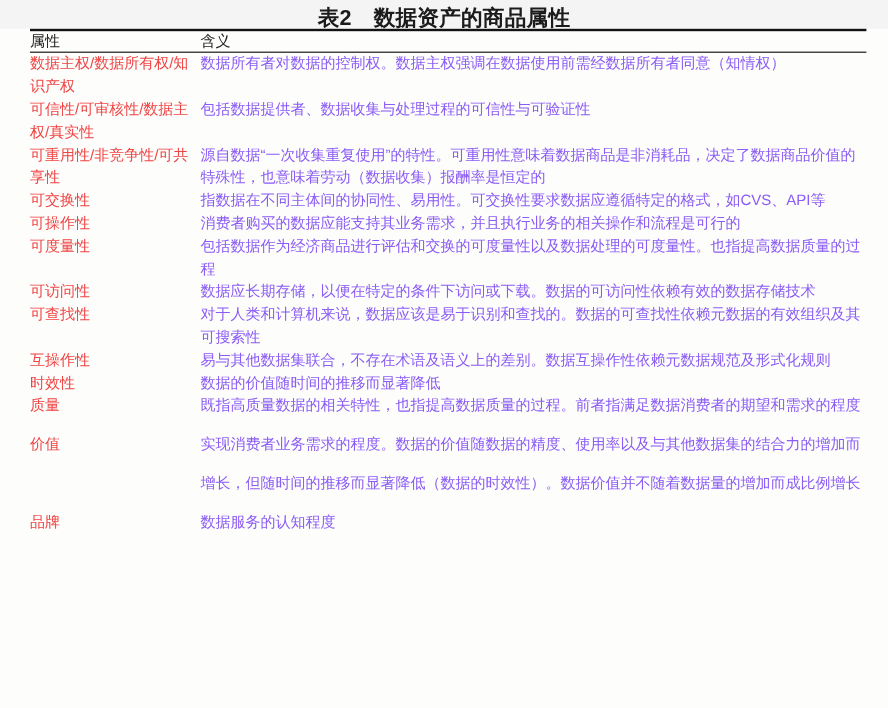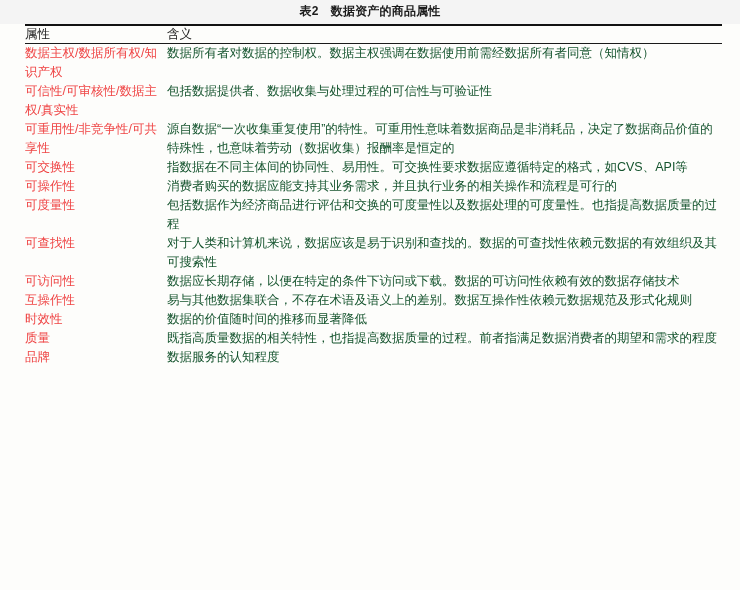--- a/index.html
+++ b/index.html
@@ -29,21 +29,21 @@
     width: 740px;
     height: 24px;
     background: #f4f4f4;
   }
   .table-title {
     position: absolute;
     left: 0;
     top: 3px;
     width: 740px;
     text-align: center;
-    font-size: 12px;
+    font-size: 18px;
     font-weight: bold;
     color: #1b1b1b;
     letter-spacing: 0.2px;
     white-space: pre;
   }
 
   
   .table-wrap {
     position: absolute;
     left: 25px;
@@ -86,21 +86,21 @@
     padding-top: 4px;
   }
   .cell-attr {
     font-size: 12.5px;
     color: #ef4444;
     padding: 9px 10px 9px 5px;
     line-height: 19px;
   }
   .cell-mean {
     font-size: 12.5px;
-    color: #14532d;
+    color: #8b5cf6;
     padding: 9px 4px 9px 0;
     line-height: 19px;
   }
   
   tr.airy .cell-attr,
   tr.airy .cell-mean { line-height: 33px; padding-top: 6px; padding-bottom: 6px; }
 </style>
 </head>
 <body>
 
@@ -152,39 +152,43 @@
         </tr>
         <tr>
           <td class="cell-attr">可操作性</td>
           <td class="cell-mean">消费者购买的数据应能支持其业务需求，并且执行业务的相关操作和流程是可行的</td>
         </tr>
         <tr>
           <td class="cell-attr">可度量性</td>
           <td class="cell-mean">包括数据作为经济商品进行评估和交换的可度量性以及数据处理的可度量性。也指提高数据质量的过程</td>
         </tr>
         <tr>
+          <td class="cell-attr">可访问性</td>
+          <td class="cell-mean">数据应长期存储，以便在特定的条件下访问或下载。数据的可访问性依赖有效的数据存储技术</td>
+        </tr>
+        <tr>
           <td class="cell-attr">可查找性</td>
           <td class="cell-mean">对于人类和计算机来说，数据应该是易于识别和查找的。数据的可查找性依赖元数据的有效组织及其可搜索性</td>
-        </tr>
-        <tr>
-          <td class="cell-attr">可访问性</td>
-          <td class="cell-mean">数据应长期存储，以便在特定的条件下访问或下载。数据的可访问性依赖有效的数据存储技术</td>
         </tr>
         <tr>
           <td class="cell-attr">互操作性</td>
           <td class="cell-mean">易与其他数据集联合，不存在术语及语义上的差别。数据互操作性依赖元数据规范及形式化规则</td>
         </tr>
         <tr>
           <td class="cell-attr">时效性</td>
           <td class="cell-mean">数据的价值随时间的推移而显著降低</td>
         </tr>
         <tr>
           <td class="cell-attr">质量</td>
           <td class="cell-mean">既指高质量数据的相关特性，也指提高数据质量的过程。前者指满足数据消费者的期望和需求的程度</td>
         </tr>
+        <tr class="airy">
+          <td class="cell-attr">价值</td>
+          <td class="cell-mean">实现消费者业务需求的程度。数据的价值随数据的精度、使用率以及与其他数据集的结合力的增加而增长，但随时间的推移而显著降低（数据的时效性）。数据价值并不随着数据量的增加而成比例增长</td>
+        </tr>
         <tr>
           <td class="cell-attr">品牌</td>
           <td class="cell-mean">数据服务的认知程度</td>
         </tr>
       </tbody>
     </table>
 
   </div>
 </div>
 

